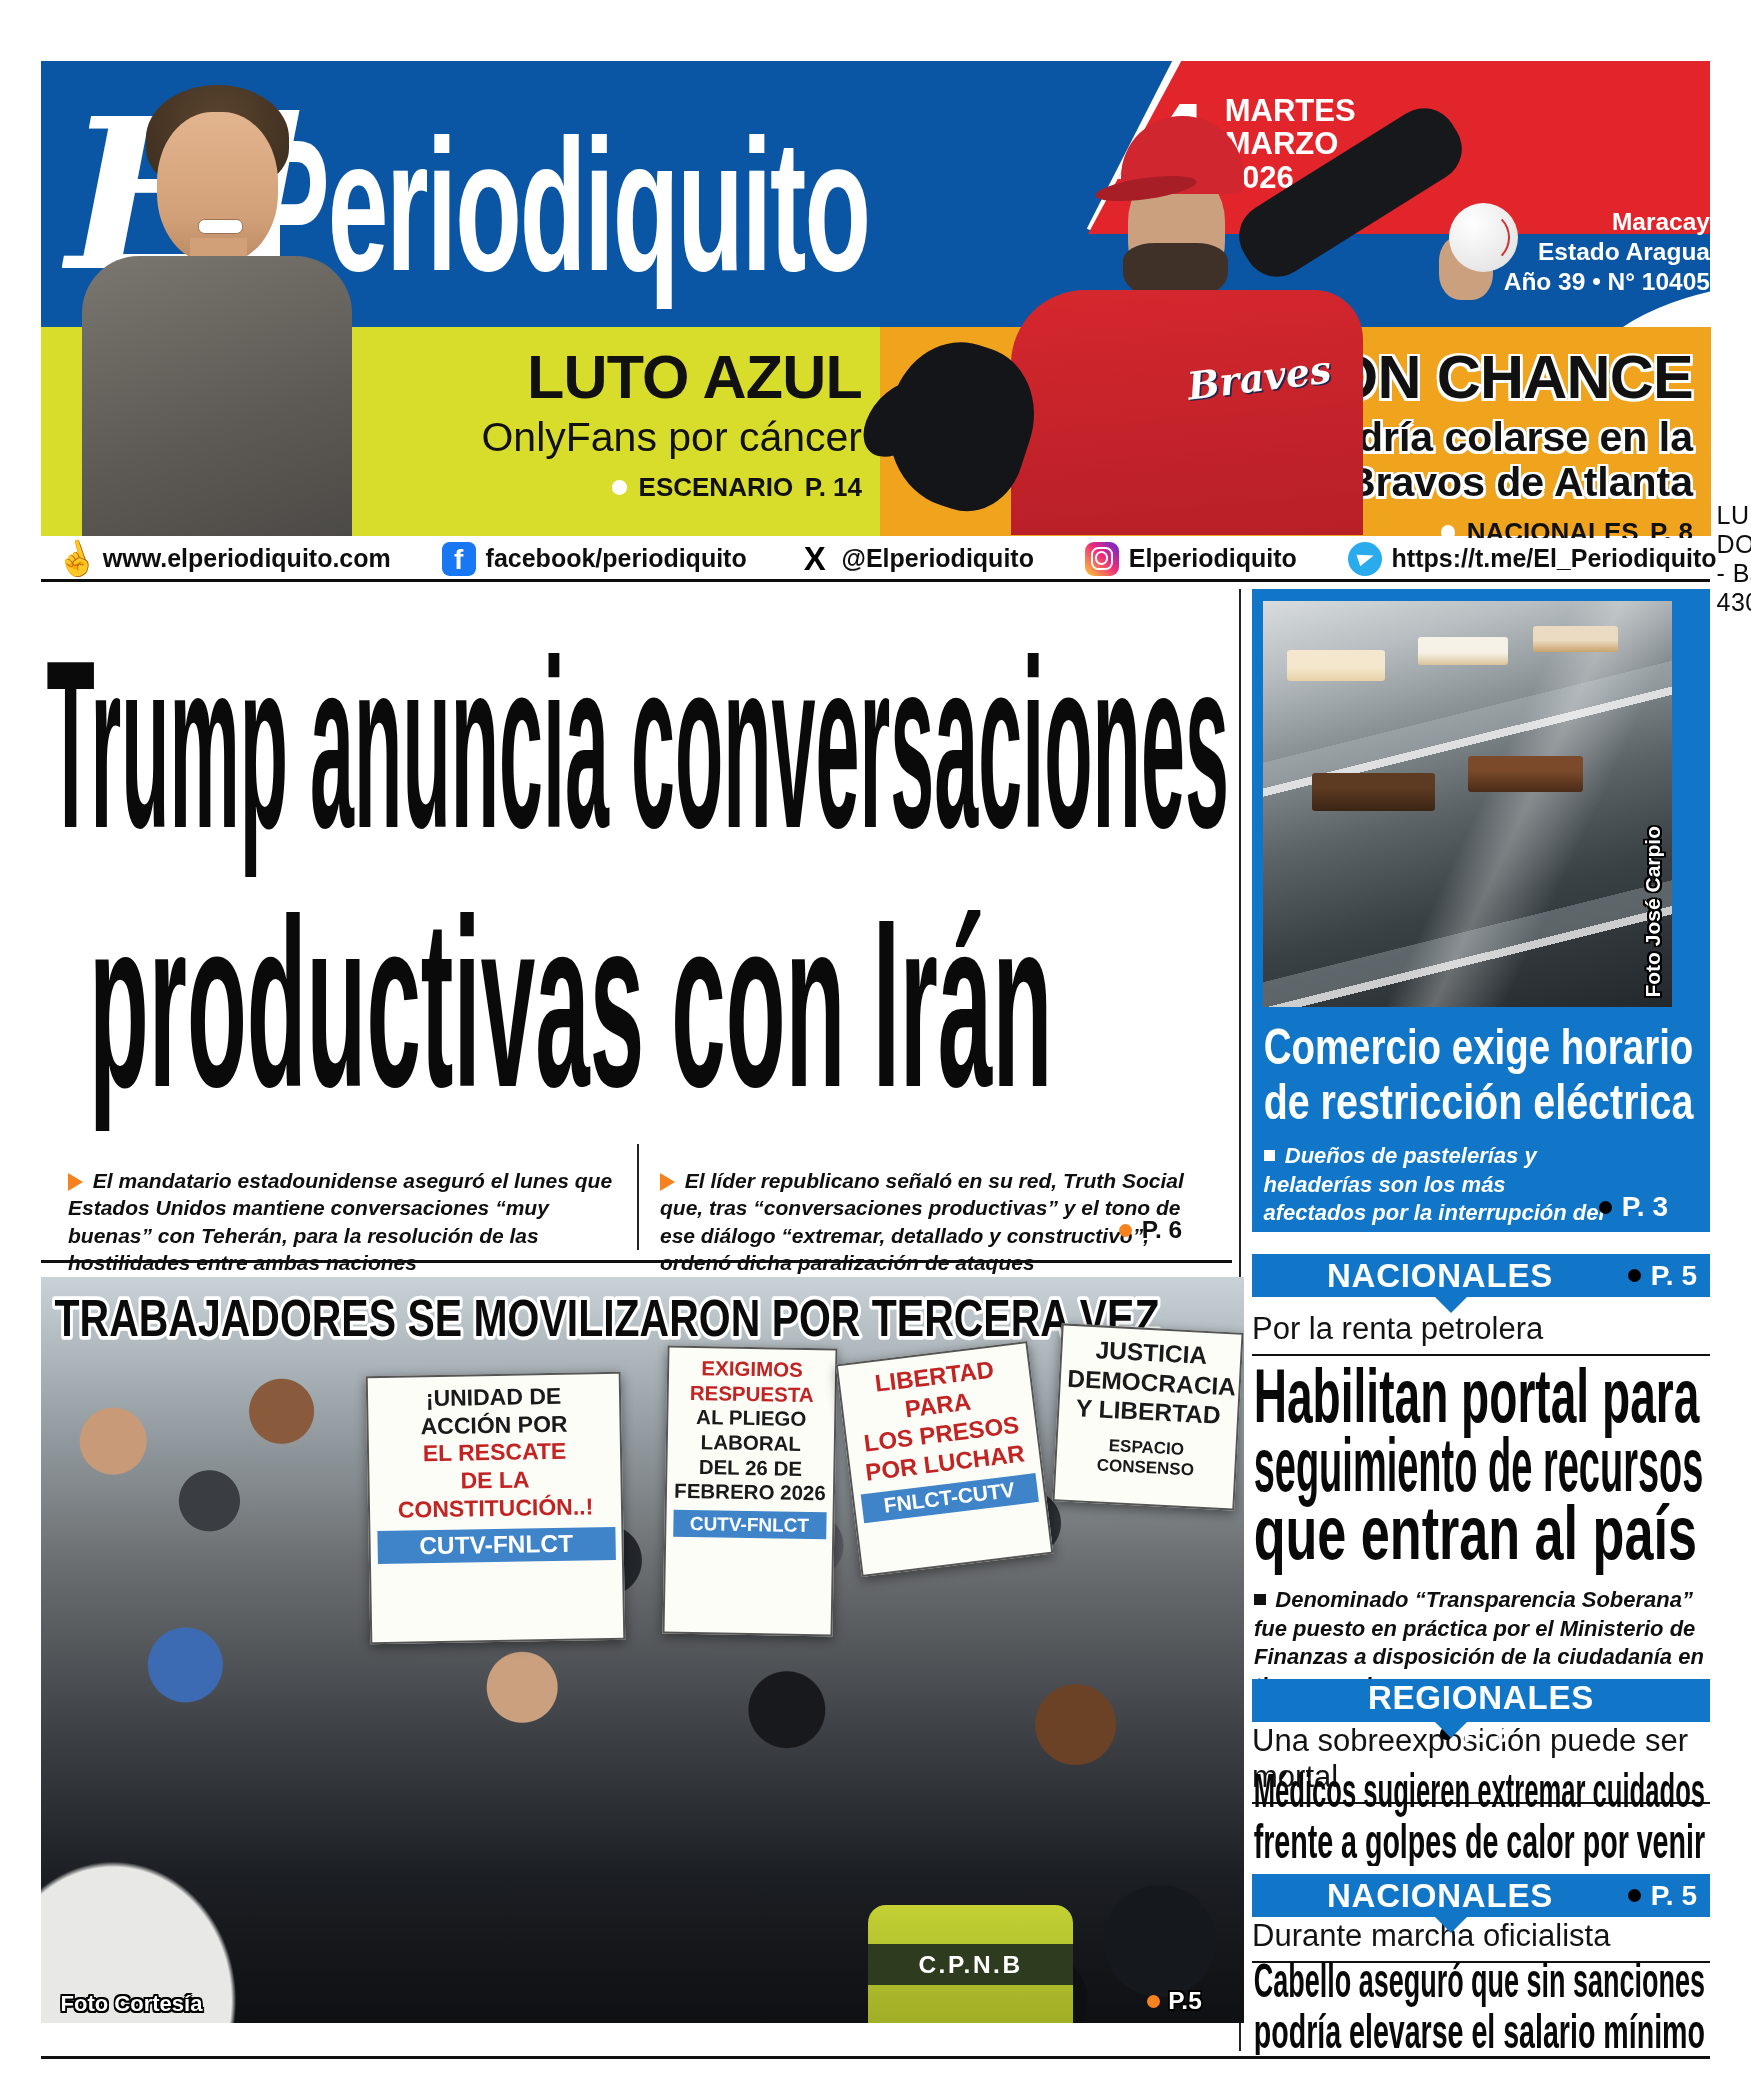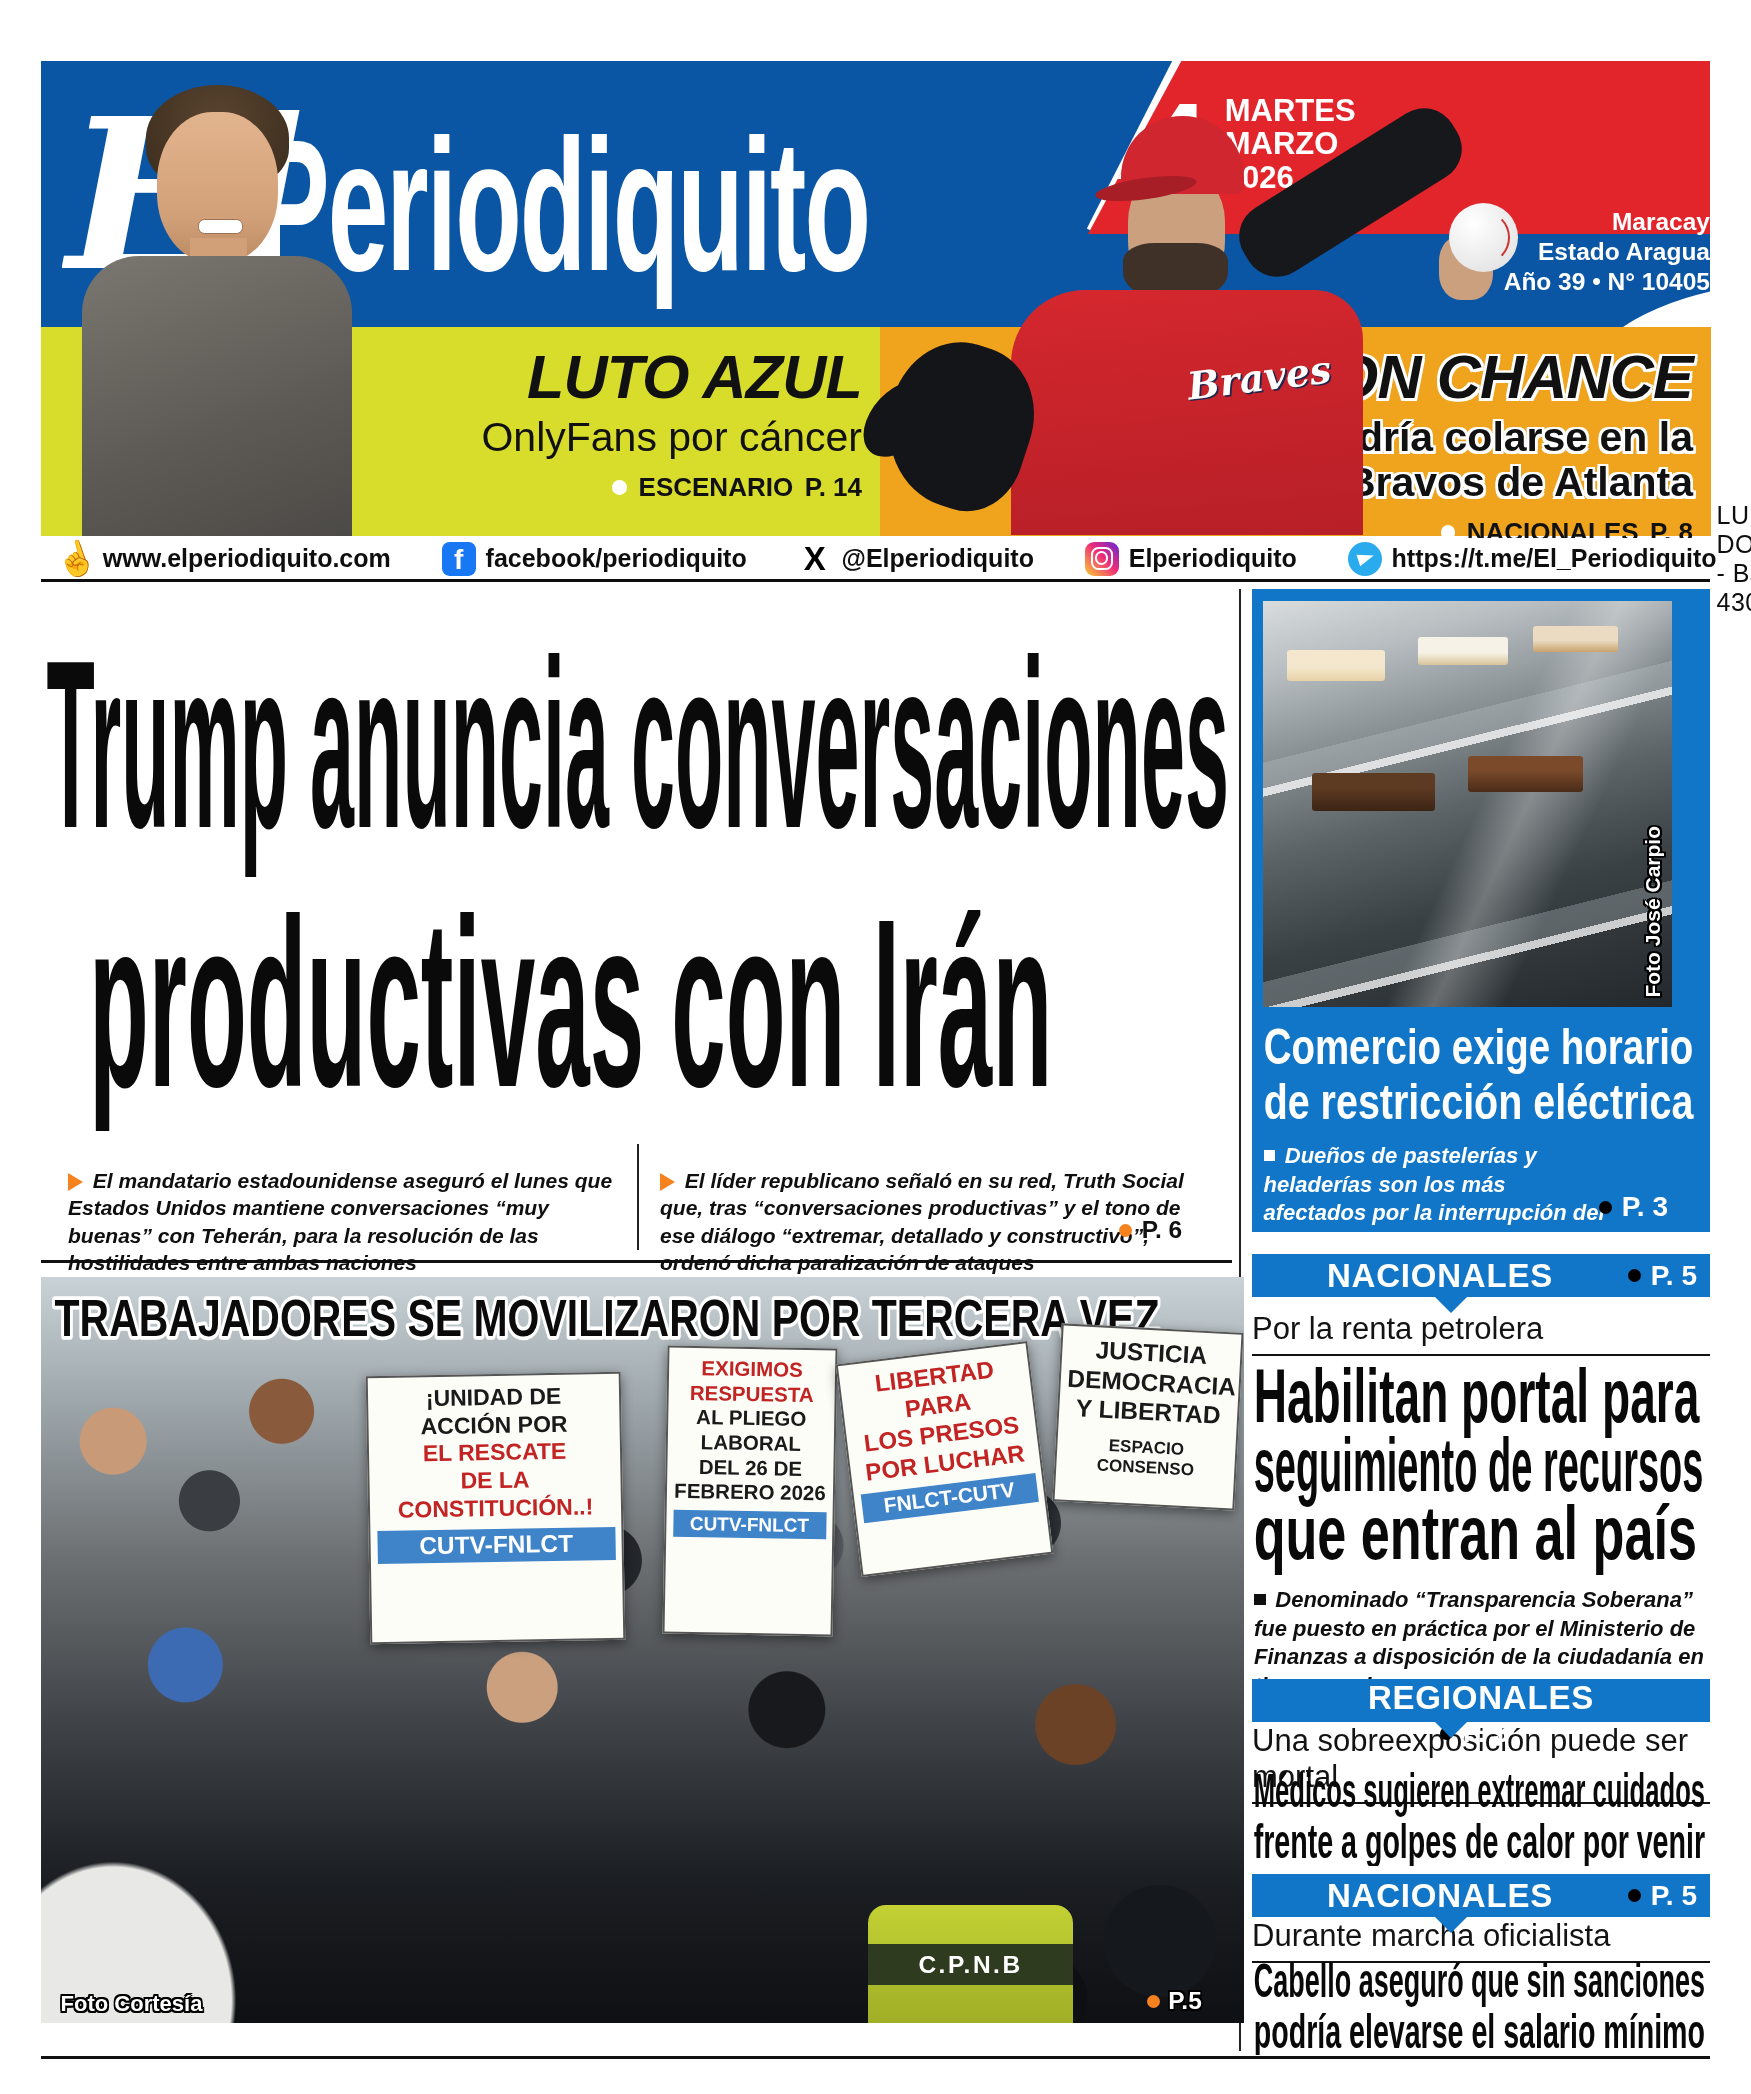--- a/index.html
+++ b/index.html
@@ -41,21 +41,21 @@
   .p-hand{position:absolute;left:563px;top:129px;width:54px;height:65px;background:#caa07f;border-radius:40%;}
   .p-ball{position:absolute;left:573px;top:97px;width:69px;height:69px;background:radial-gradient(circle at 35% 30%,#fff,#ddd);border-radius:50%;}
   .p-ball::after{content:"";position:absolute;inset:8.2px;border:2.5px solid transparent;border-right-color:#c33;border-radius:50%;}
   .p-glove{position:absolute;left:11.5px;top:237px;width:143px;height:164px;background:#141519;border-radius:50% 50% 40% 60%;transform:rotate(18deg);}
   .p-glove::after{content:"";position:absolute;left:-14.7px;top:49px;width:57px;height:90px;background:#141519;border-radius:50%;transform:rotate(25deg);}
 
   
   .band-left{left:41px;top:327px;width:839px;height:209px;background:#d8dc2b;z-index:1;}
   .band-right{left:880px;top:327px;width:831px;height:209px;background:#f0a41e;z-index:1;}
   .t-block{position:absolute;right:18px;top:19.6px;text-align:right;z-index:5;}
-  .t-title{font-size:61px;font-weight:bold;color:#111;line-height:1;letter-spacing:-0.8px;font-style:italic;}
+  .t-title{font-size:61px;font-weight:bold;color:#111;line-height:1;letter-spacing:-0.8px;}
   .t-sub{font-size:41px;color:#111;line-height:1.06;margin-top:8.2px;}
   .t-sub.bold{font-weight:bold;}
   .t-ref{display:flex;justify-content:flex-end;align-items:center;gap:11.5px;margin-top:13px;font-size:26px;font-weight:bold;color:#111;}
   .dot{display:inline-block;border-radius:50%;}
   .dot.w{width:14.7px;height:14.7px;background:#fff;}
   .dot.o{width:13px;height:13px;background:#f5821f;}
   .dot.b{width:13px;height:13px;background:#000;}
   .outline-w{text-shadow:-2.5px -2.5px 0 #fff,2.5px -2.5px 0 #fff,-2.5px 2.5px 0 #fff,2.5px 2.5px 0 #fff,-2.5px 0 0 #fff,2.5px 0 0 #fff,0 -2.5px 0 #fff,0 2.5px 0 #fff;}
   .outline-b{text-shadow:-1.6px -1.6px 0 #000,1.6px -1.6px 0 #000,-1.6px 1.6px 0 #000,1.6px 1.6px 0 #000,-1.6px 0 0 #000,1.6px 0 0 #000,0 -1.6px 0 #000,0 1.6px 0 #000;}
 

